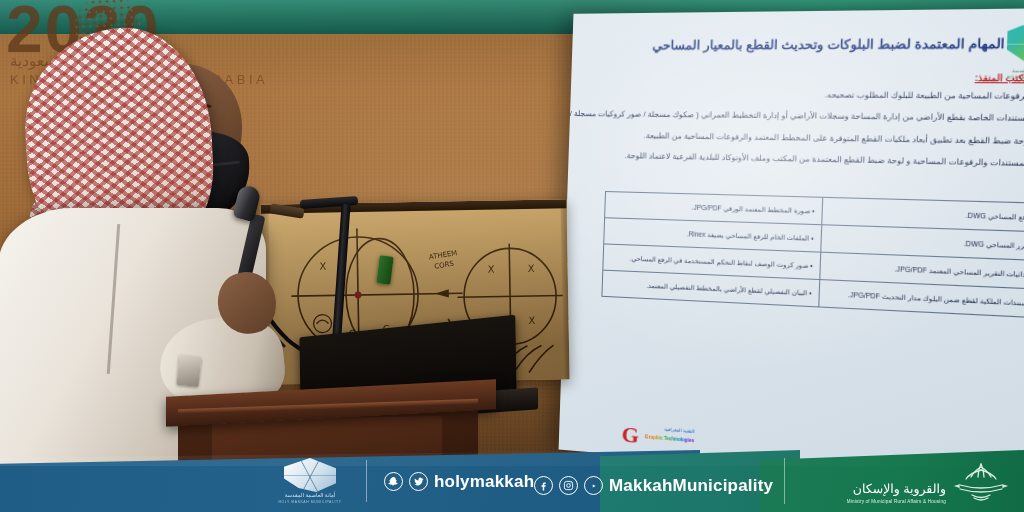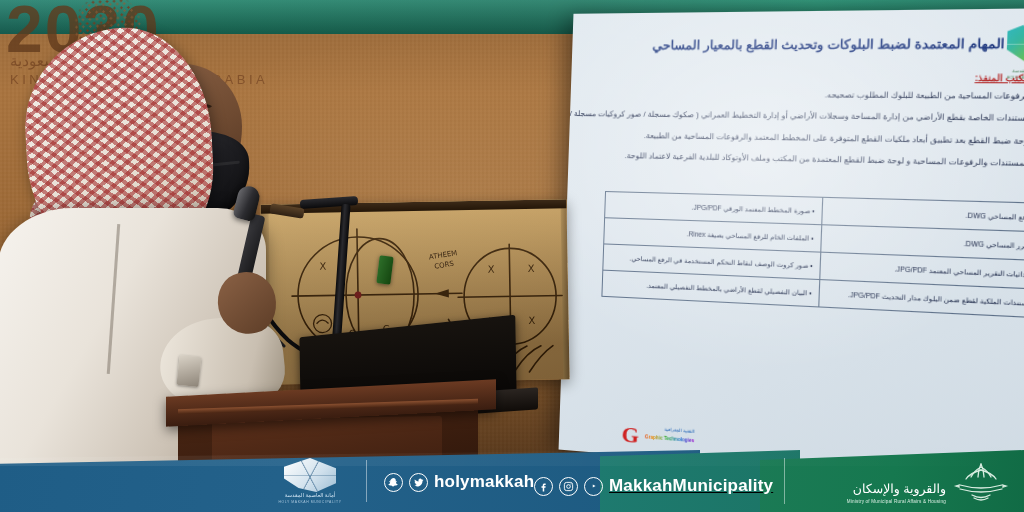--- a/index.html
+++ b/index.html
@@ -390,21 +390,21 @@
   }
   .f-muni-en {
     position:absolute; left:0; top:46px; width:96px;
     font-size:3.4px; color:#a8c6dd; text-align:center; letter-spacing:.6px; white-space:nowrap;
   }
 
   .divider {
     position:absolute; width:1px; background:rgba(255,255,255,.45);
   }
 
-  .social-grp { position:absolute; display:flex; align-items:center; gap:6px; }
+  .social-grp { position:absolute; display:flex; gap:6px; }
   .sicon {
     width:19px; height:19px; border-radius:50%;
     border:1.6px solid #ffffff;
     display:flex; align-items:center; justify-content:center;
     color:#ffffff; flex:0 0 auto;
   }
   .handle {
     color:#ffffff; font-size:17px; font-weight:600; letter-spacing:.2px; white-space:nowrap;
   }
 
@@ -587,21 +587,21 @@
         </svg>
       </span>
       <span class="sicon">
         <svg width="11" height="11" viewBox="0 0 24 24" fill="#fff">
           <path d="M22 5.9c-.7.3-1.5.5-2.3.6.8-.5 1.4-1.3 1.7-2.2-.8.5-1.6.8-2.5 1A3.9 3.9 0 0 0 12 8.8c0 .3 0 .6.1.9-3.3-.2-6.2-1.7-8.1-4.1-.3.6-.5 1.3-.5 2 0 1.4.7 2.6 1.8 3.3-.7 0-1.3-.2-1.8-.5 0 1.9 1.4 3.5 3.2 3.9-.3.1-.7.1-1 .1-.3 0-.5 0-.7-.1.5 1.6 2 2.7 3.7 2.8-1.4 1.1-3.1 1.7-4.9 1.7H3c1.8 1.1 3.9 1.8 6.2 1.8 7.4 0 11.5-6.2 11.5-11.5v-.5c.8-.6 1.5-1.3 2-2.1z"></path>
         </svg>
       </span>
       <span class="handle">holymakkah</span>
     </div>
 
-    <div class="social-grp" style="left:534px; bottom:16px;text-decoration:underline;">
+    <div class="social-grp" style="left:534px; bottom:16px;">
       <span class="sicon">
         <svg width="11" height="11" viewBox="0 0 24 24" fill="#fff">
           <path d="M14.5 8.5h2.2V5.6C16.3 5.5 15.3 5.4 14.2 5.4c-2.3 0-3.9 1.4-3.9 4v2.2H7.6v3.2h2.7V23h3.3v-8.2h2.7l.4-3.2h-3.1V9.7c0-.9.3-1.2 1-1.2z"></path>
         </svg>
       </span>
       <span class="sicon">
         <svg width="11" height="11" viewBox="0 0 24 24" fill="none" stroke="#fff" stroke-width="2">
           <rect x="3" y="3" width="18" height="18" rx="5"></rect>
           <circle cx="12" cy="12" r="4"></circle>
           <circle cx="17.3" cy="6.7" r="1.2" fill="#fff" stroke="none"></circle>

